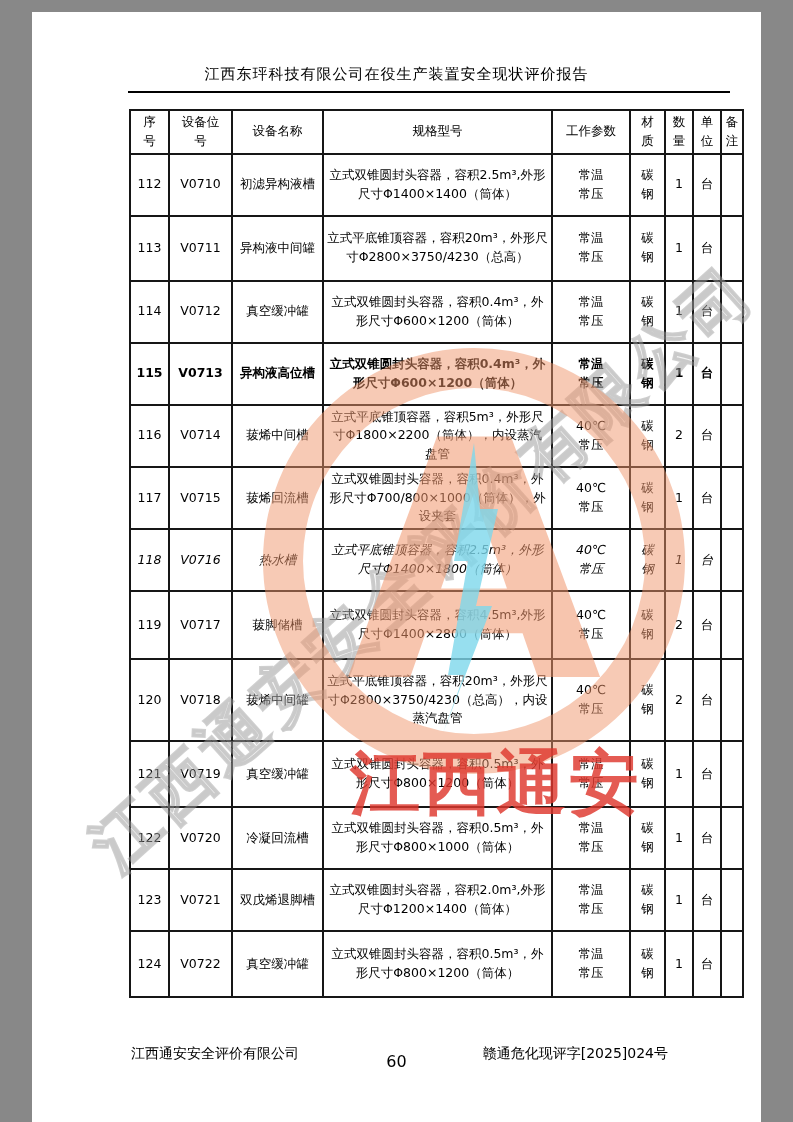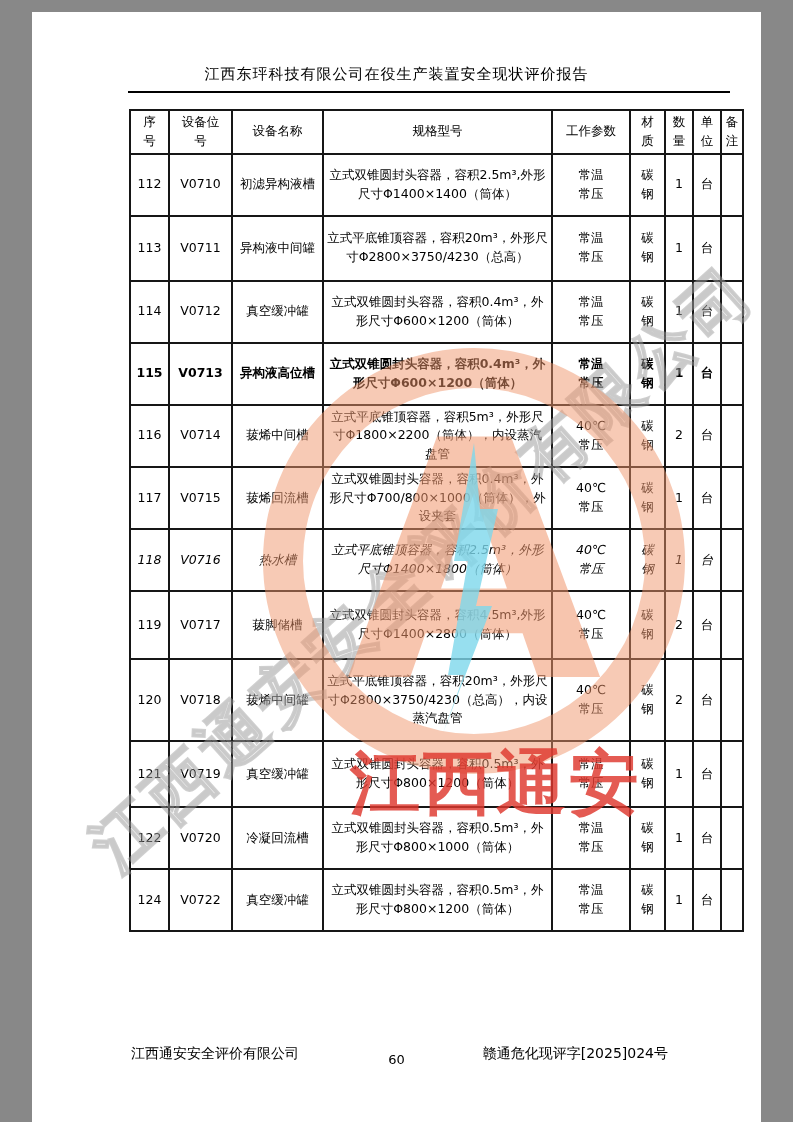--- a/index.html
+++ b/index.html
@@ -62,21 +62,21 @@
   .equip tbody tr:nth-child(6){height:62px;}
   .equip tbody tr:nth-child(7){height:62px;font-style:italic;}
   .equip tbody tr:nth-child(8){height:68px;}
   .equip tbody tr:nth-child(9){height:82px;}
   .equip tbody tr:nth-child(10){height:66px;}
   .equip tbody tr:nth-child(11){height:62px;padding-left:45px;}
   .equip tbody tr:nth-child(12){height:62px;}
   .equip tbody tr:nth-child(13){height:66px;}
   
   .footer-left{position:absolute;left:99px;top:1033px;font-size:14px;color:#000;}
-  .footer-page{position:absolute;left:0;right:0;top:1040px;text-align:center;font-size:13px;color:#000;}
+  .footer-page{position:absolute;left:0;right:0;top:1040px;text-align:center;font-size:16px;color:#000;}
   .footer-right{position:absolute;right:93px;top:1033px;font-size:14px;color:#000;text-align:center;}
 </style>
 </head>
 <body>
 
 <div class="page">
 
   <div class="title">江西东玶科技有限公司在役生产装置安全现状评价报告</div>
   <div class="title-rule"></div>
 
@@ -260,20 +260,33 @@
           <td>立式双锥圆封头容器，容积0.5m³，外形尺寸Φ800×1000（筒体）</td>
           <td>常温
 常压</td>
           <td>碳
 钢</td>
           <td>1</td>
           <td>台</td>
           <td></td>
         </tr>
         <tr>
+          <td>123</td>
+          <td>V0721</td>
+          <td>双戊烯退脚槽</td>
+          <td>立式双锥圆封头容器，容积2.0m³,外形尺寸Φ1200×1400（筒体）</td>
+          <td>常温
+常压</td>
+          <td>碳
+钢</td>
+          <td>1</td>
+          <td>台</td>
+          <td></td>
+        </tr>
+        <tr>
           <td>124</td>
           <td>V0722</td>
           <td>真空缓冲罐</td>
           <td>立式双锥圆封头容器，容积0.5m³，外形尺寸Φ800×1200（筒体）</td>
           <td>常温
 常压</td>
           <td>碳
 钢</td>
           <td>1</td>
           <td>台</td>

